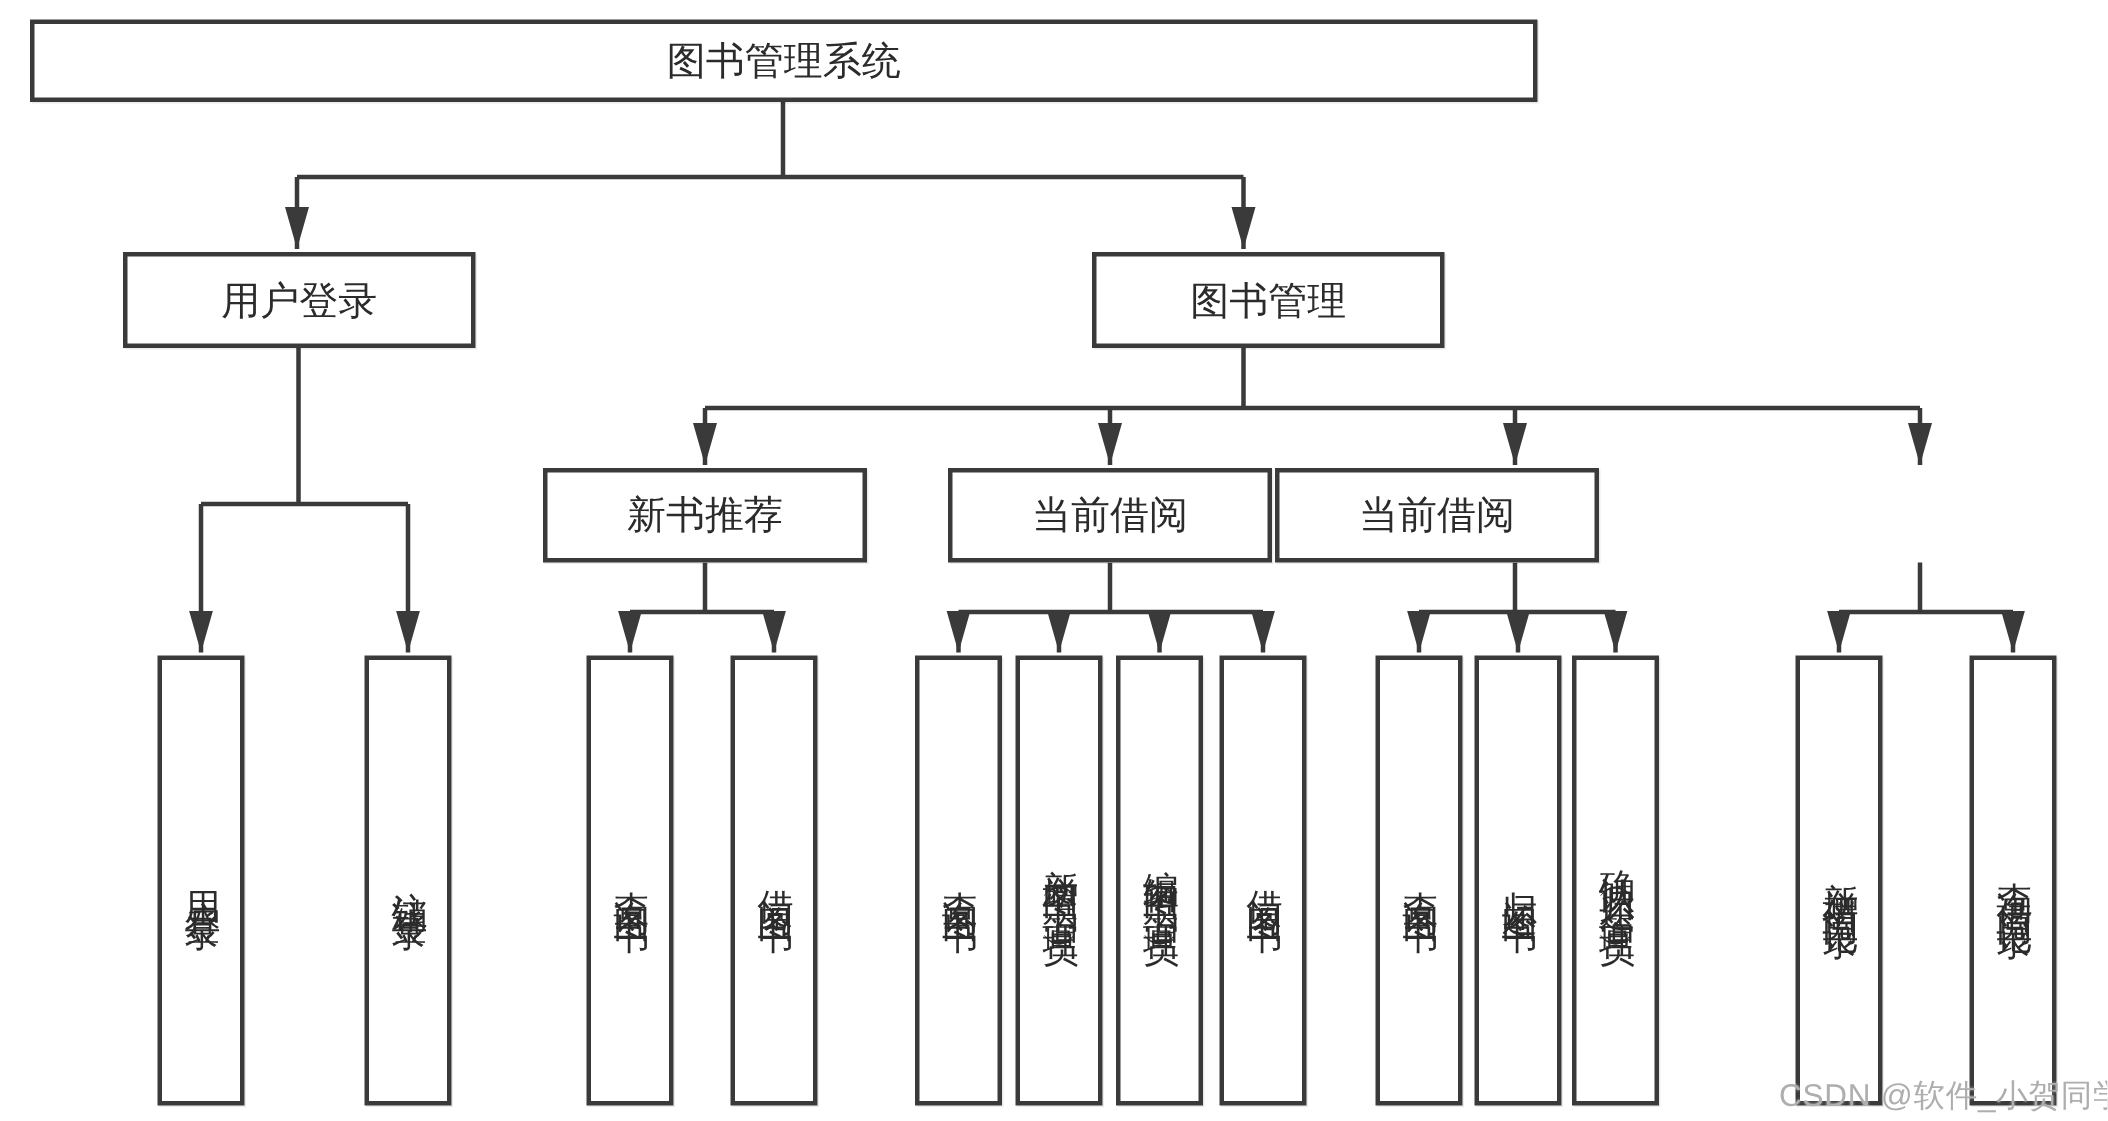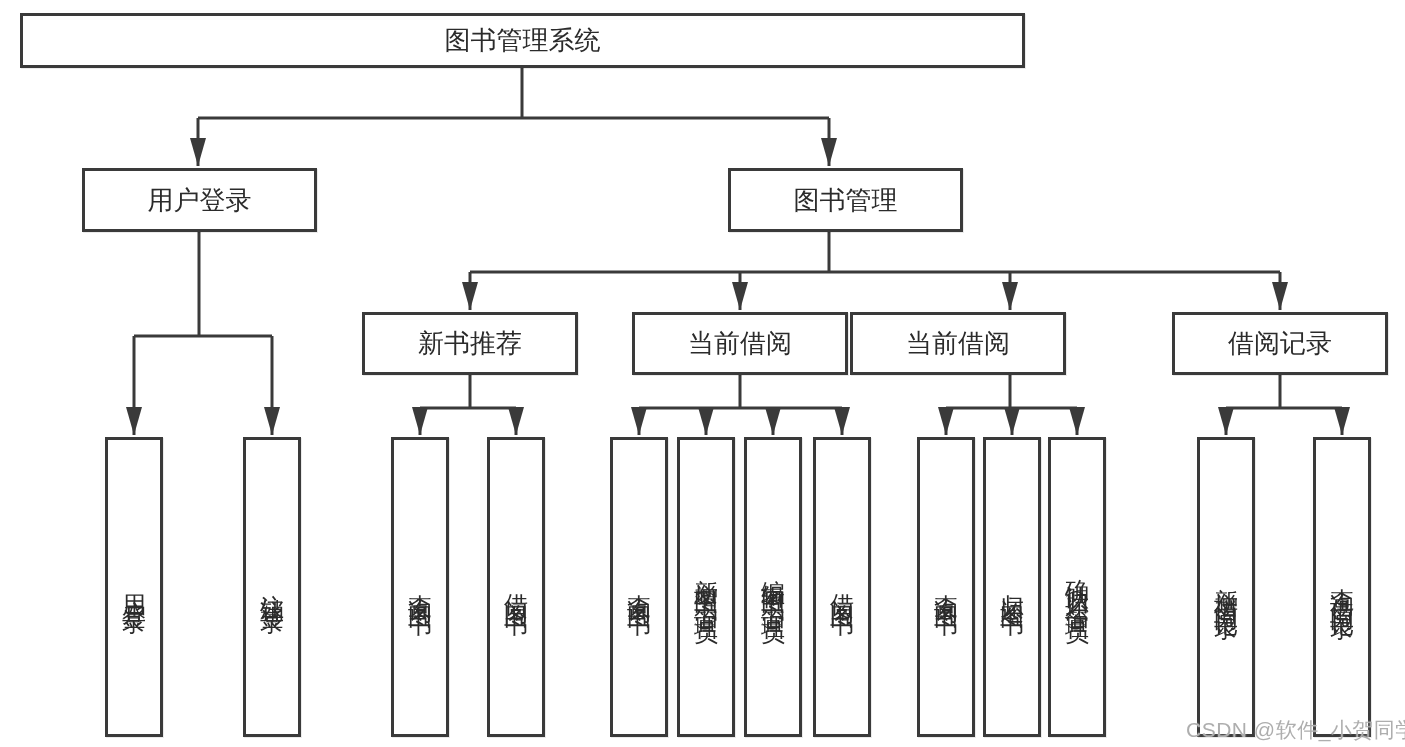--- a/index.html
+++ b/index.html
@@ -109,21 +109,20 @@
   </svg>
 
   <div class="box root">图书管理系统</div>
 
   <div class="box l2" style="left:82px">用户登录</div>
   <div class="box l2" style="left:728px">图书管理</div>
 
   <div class="box l3" style="left:362px">新书推荐</div>
   <div class="box l3" style="left:632px">当前借阅</div>
   <div class="box l3" style="left:850px">当前借阅</div>
-  <div class="box l3" style="left:1172px">借阅记录</div>
 
   <div class="box leaf" style="left:105px">用户登录</div>
   <div class="box leaf" style="left:243px">注销登录</div>
 
   <div class="box leaf" style="left:391px">查询图书</div>
   <div class="box leaf" style="left:487px">借阅图书</div>
 
   <div class="box leaf" style="left:610px">查询图书</div>
   <div class="box leaf" style="left:677px">新增图书（管理员）</div>
   <div class="box leaf" style="left:744px">编辑图书（管理员）</div>

